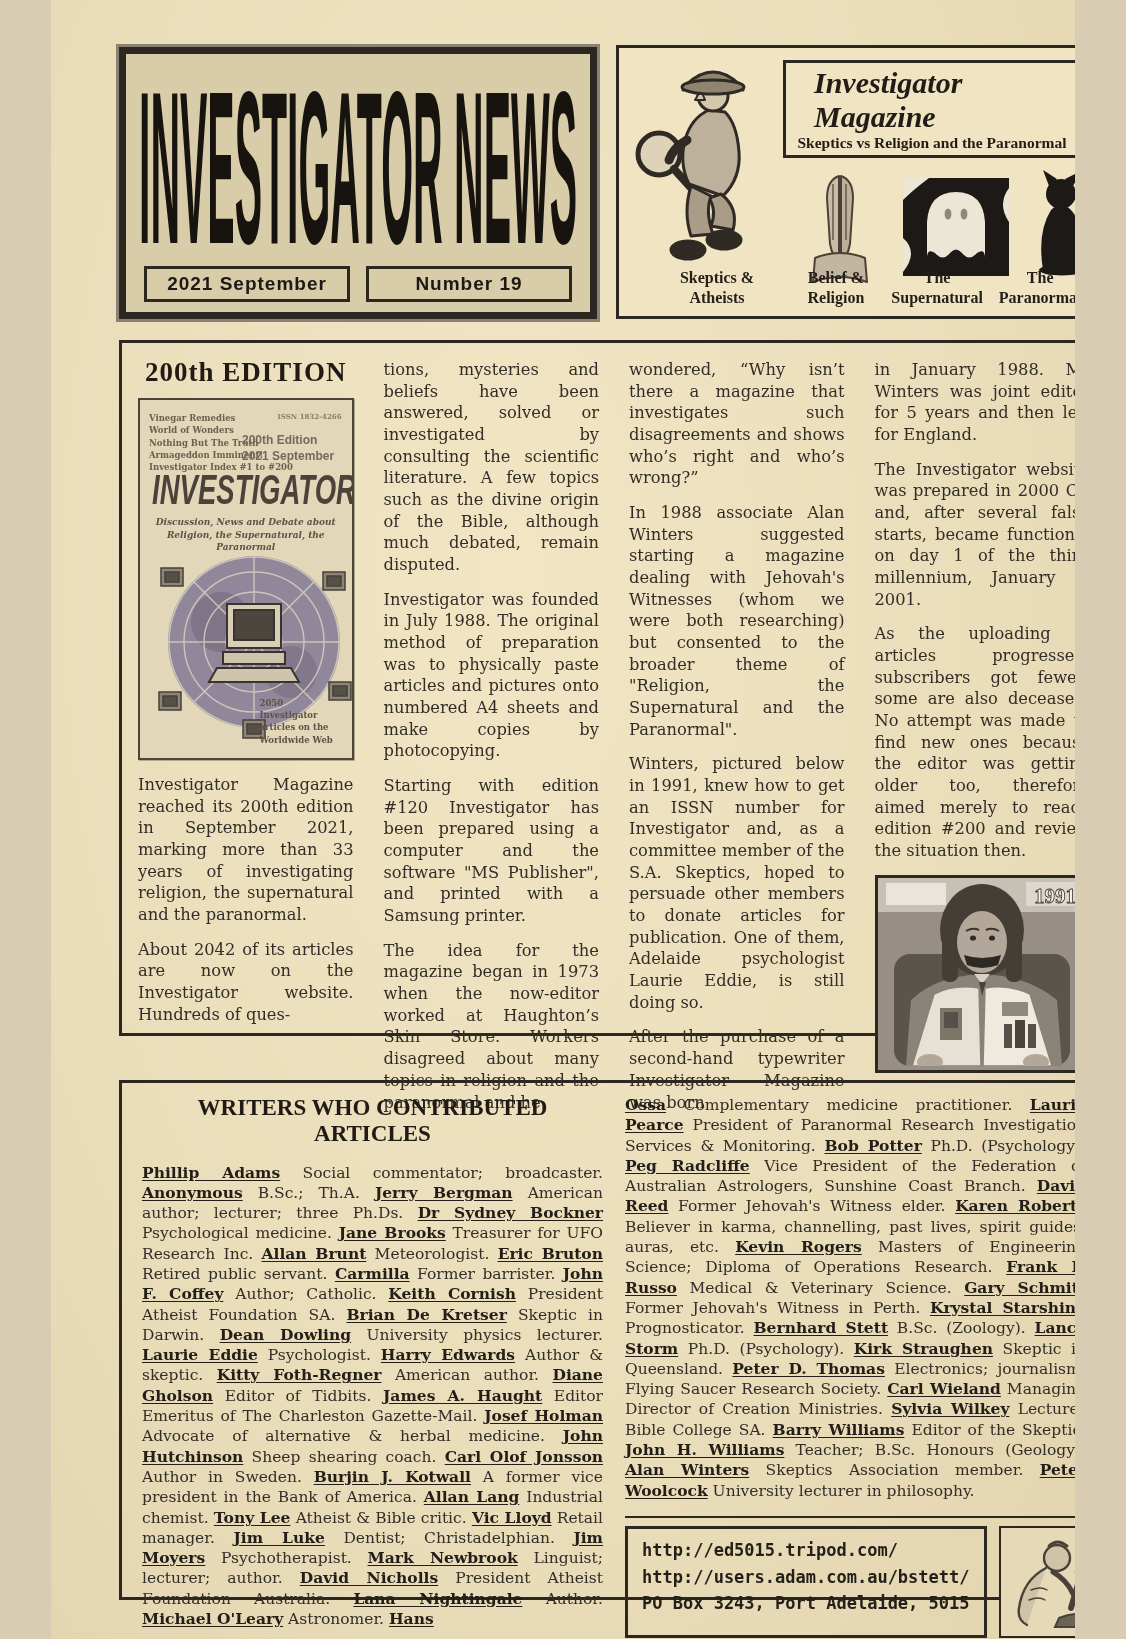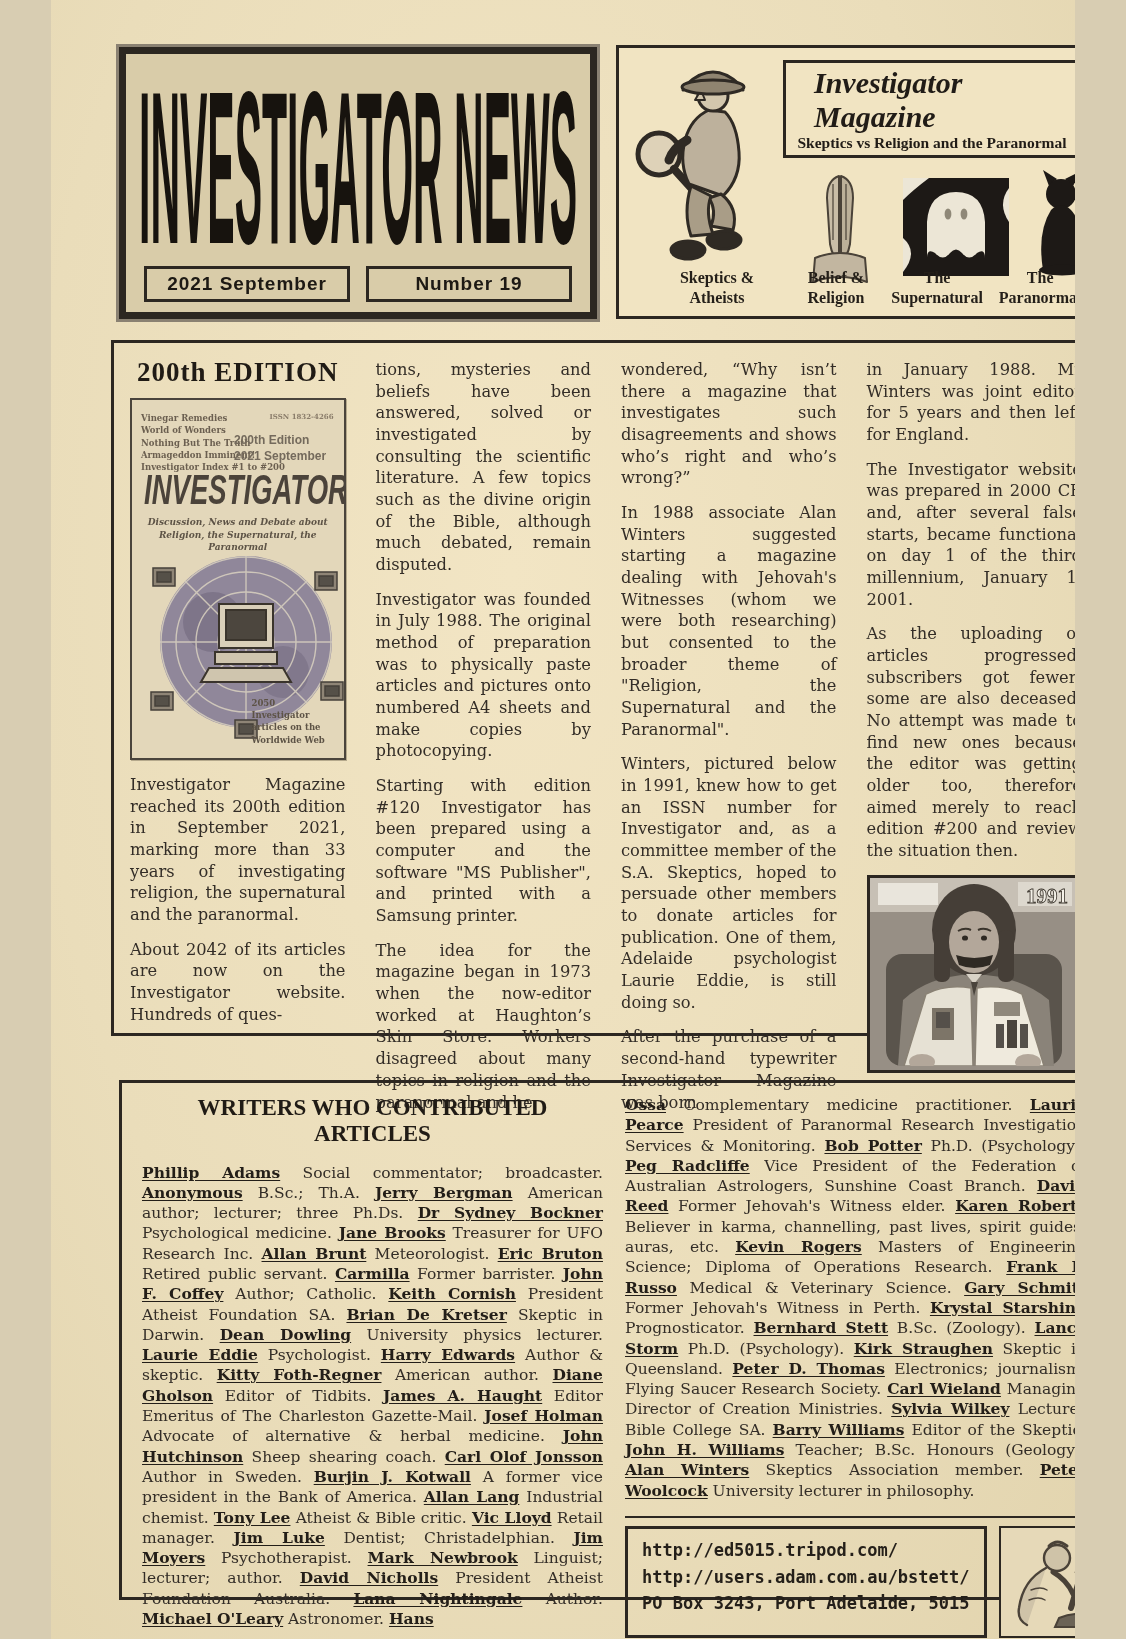--- a/index.html
+++ b/index.html
@@ -19,21 +19,21 @@
   
   .hdr{left:565px;top:45px;width:474px;height:274px;border:3px solid #2c2721;background:#f1e4c2;}
   .hdr-titlebox{position:absolute;left:164px;top:12px;width:298px;height:98px;border:3px solid #2c2721;
                 display:flex;flex-direction:column;align-items:center;justify-content:center;box-sizing:border-box;}
   .hdr-title{font-family:"Liberation Serif", serif;font-weight:bold;font-style:italic;font-size:30px;color:#211c17;margin-left:28px;}
   .hdr-sub{font-family:"Liberation Serif", serif;font-weight:bold;font-size:15.5px;color:#211c17;}
   .cap-row{position:absolute;left:0;bottom:8px;width:100%;display:flex;}
   .cap{font-family:"Liberation Serif", serif;font-weight:bold;font-size:16px;text-align:center;line-height:1.25;color:#241f19;}
   .cap1{width:158px;padding-left:24px;} .cap2{width:96px;} .cap3{width:120px;} .cap4{width:100px;}
   
-  .article{left:60px;top:340px;width:990px;height:696px;border:3px solid #2c2721;background:transparent;
+  .article{left:68px;top:340px;width:990px;height:696px;border:3px solid #2c2721;background:transparent;
            padding:12px 16px;display:flex;gap:30px;}
   .acol{flex:1 1 0;min-width:0;}
   .acol p{margin:0 0 13px;font-size:16.3px;line-height:1.33;text-align:justify;}
   .a-heading{font-family:"Liberation Serif", serif;font-weight:bold;font-size:27px;text-align:center;
              letter-spacing:1px;margin:2px 0 10px;color:#201b15;}
   .cover{position:relative;border:2px solid #4a443c;background:#e3d7ba;height:358px;overflow:hidden;
          box-shadow:1px 1px 0 #b5a98c;}
   .cover-topics{position:absolute;left:9px;top:12px;font-size:8.5px;line-height:1.45;color:#6b5f50;font-weight:bold;}
   .cover-issn{position:absolute;right:10px;top:12px;font-size:7px;color:#8a7c6a;font-weight:bold;}
   .cover-ed{position:absolute;left:102px;top:32px;font-family:"Liberation Sans", sans-serif;font-weight:bold;

